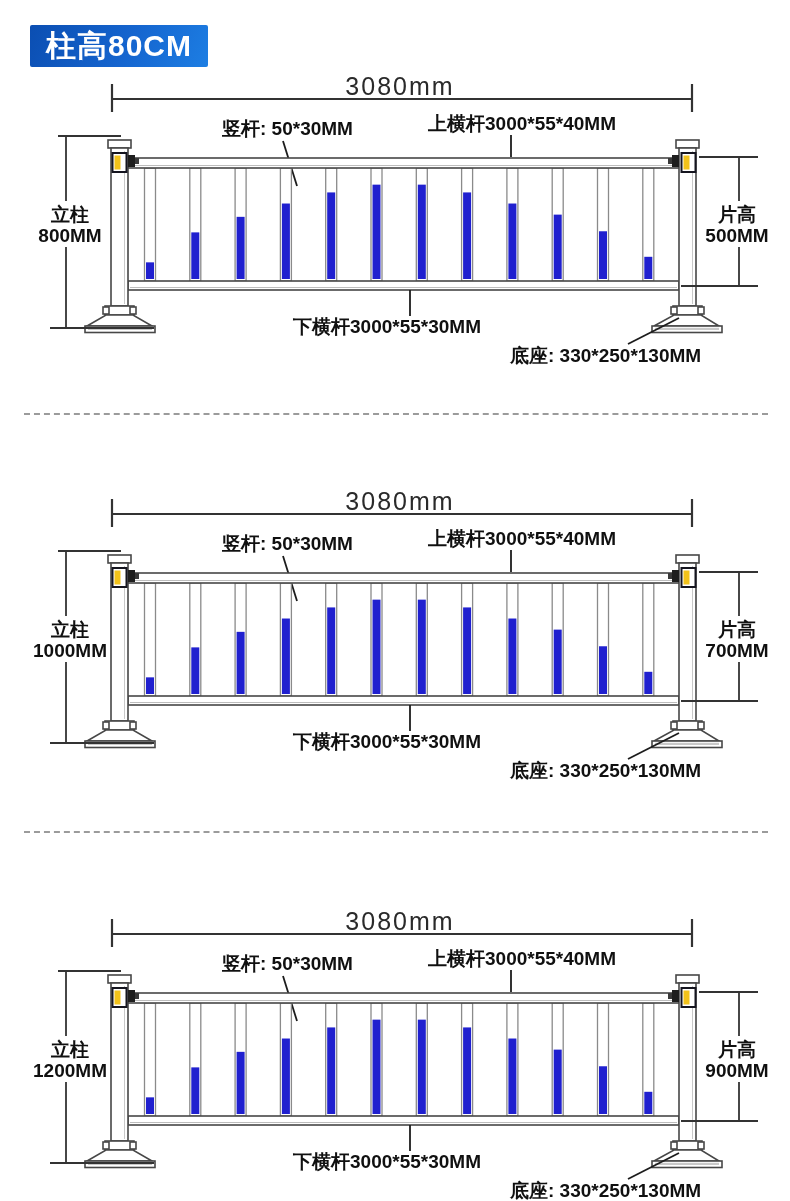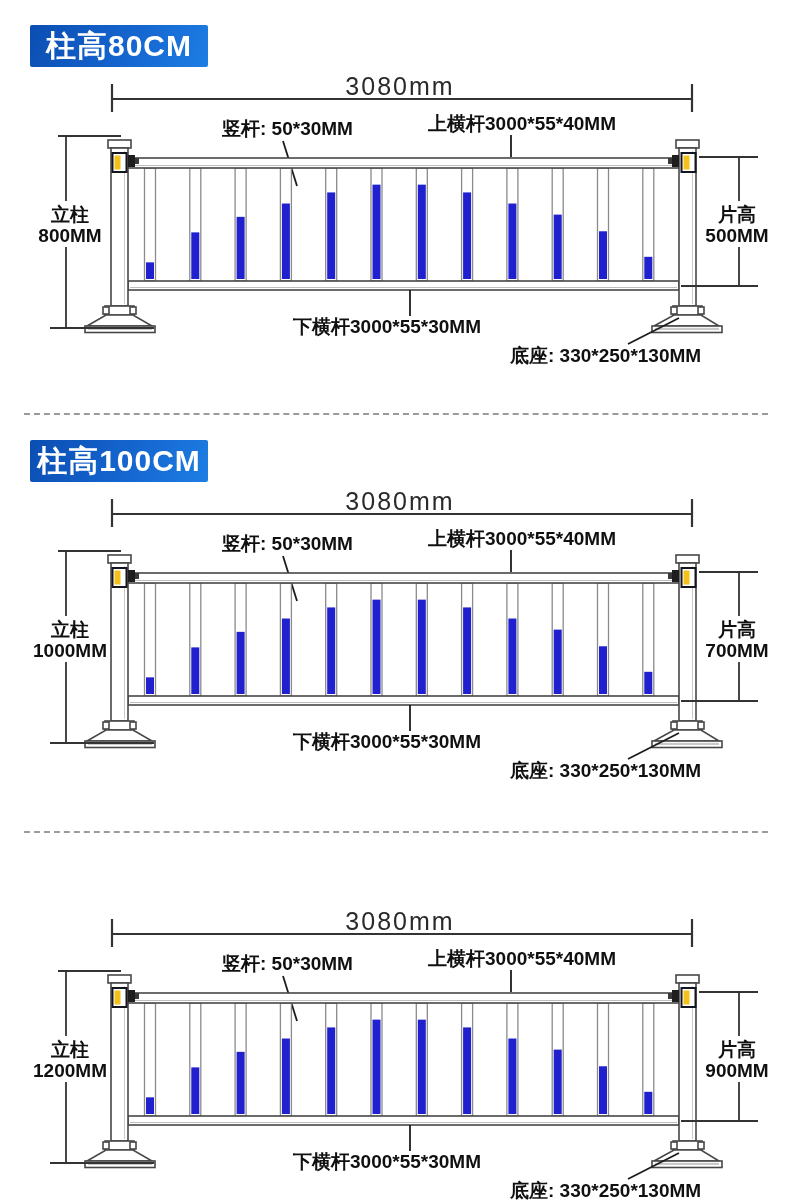--- a/index.html
+++ b/index.html
@@ -166,23 +166,20 @@
       </g>
 
       <line class="leader" x1="410" y1="265" x2="410" y2="291"></line>
       <text class="lbl" x="293" y="308">下横杆3000*55*30MM</text>
       <line class="leader" x1="628" y1="319" x2="679" y2="293" stroke-width="2"></line>
       <text class="lbl" x="510" y="337">底座: 330*250*130MM</text>
     </svg>
   </section>
 
   <section class="panel" style="top: 440px;">
-    <div class="badge">
-      <span>柱高100CM</span>
-    </div>
     <svg class="diagram" viewBox="0 0 790 392">
 
       <g>
         <line class="tick" x1="112" y1="59" x2="112" y2="87"></line>
         <line class="tick" x1="692" y1="59" x2="692" y2="87"></line>
         <line class="dimline" x1="112" y1="74" x2="692" y2="74"></line>
         <text class="dim-big" x="400" y="70" text-anchor="middle">3080mm</text>
       </g>
 
       <text class="lbl" x="222" y="110">竖杆: 50*30MM</text>

